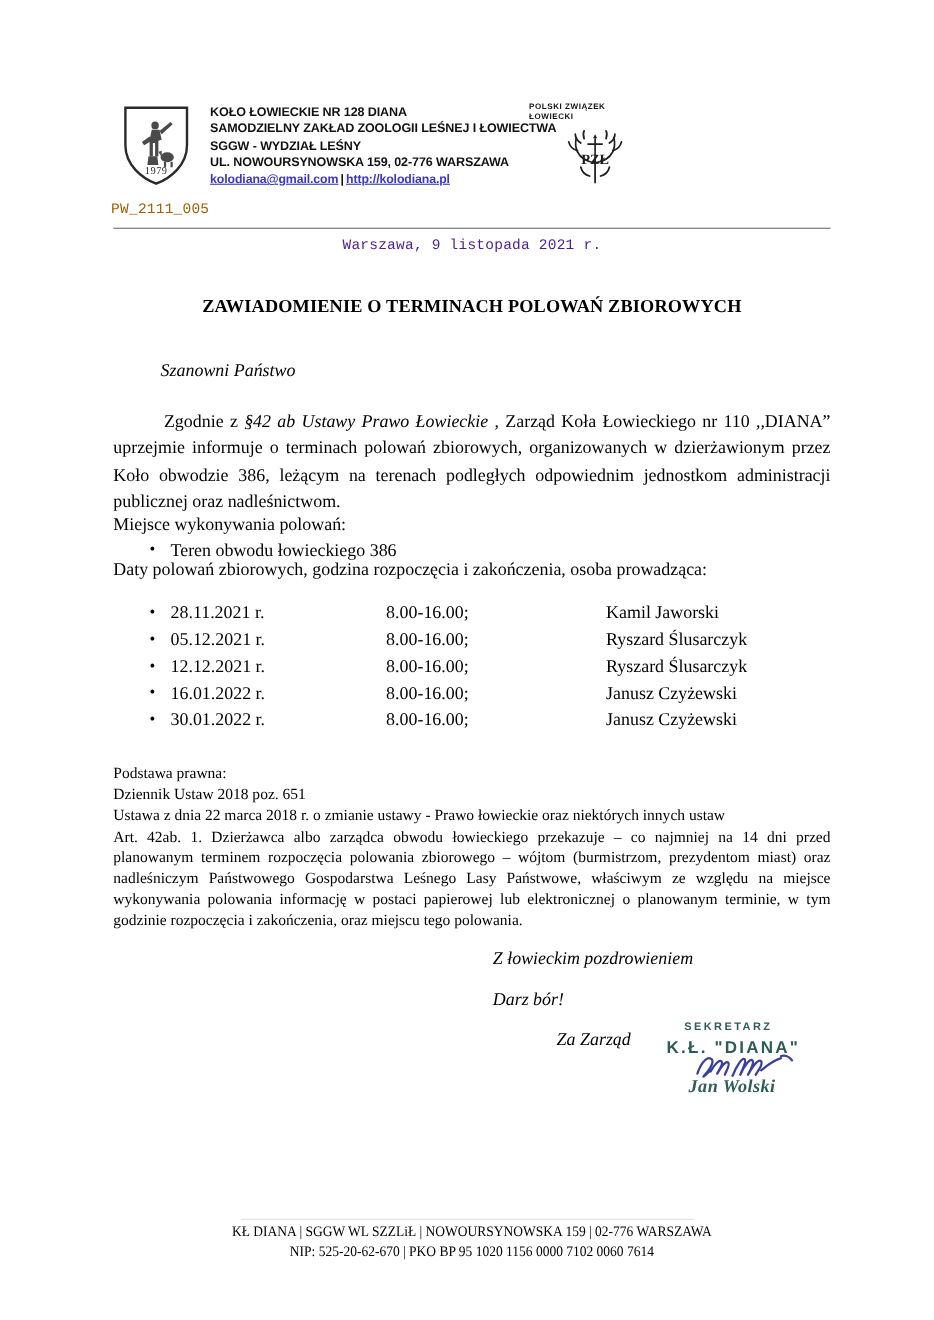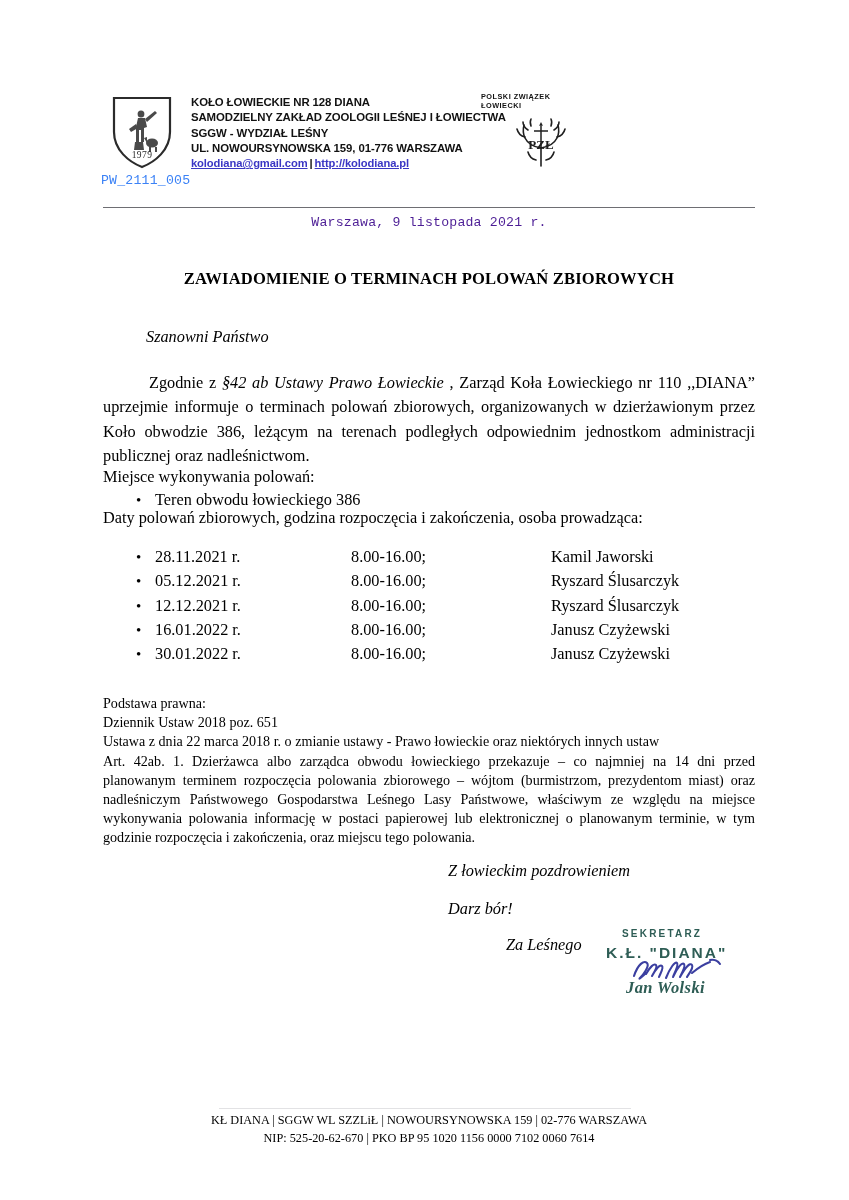--- a/index.html
+++ b/index.html
@@ -82,25 +82,25 @@
   }
   .lh-pzl-emblem {
     margin: 3px auto 0;
     width: 58px;
     height: 58px;
   }
 
   .doc-code {
     position: absolute;
     left: 101px;
-    top: 173px;
+    top: 183px;
     font-family: "Liberation Mono", monospace;
     font-size: 13.2px;
     letter-spacing: 0.2px;
-    color: #3b82f6;
+    color: #a16207;
   }
 
   .hr-top {
     position: absolute;
     left: 103px;
     top: 207px;
     width: 652px;
     height: 0;
     border-top: 1.6px solid #6e6e73;
   }
@@ -319,21 +319,21 @@
           <path d="M38 53 L38 58 L40 58 L40 53 Z M44 53 L44 58 L46 58 L46 53 Z"></path>
         </g>
         <text x="31" y="64" text-anchor="middle" font-family="Liberation Serif, serif" font-size="9.5" fill="#2b2b2b" letter-spacing="0.4">1979</text>
       </svg>
     </div>
 
     <div class="lh-text">
       <div>KOŁO ŁOWIECKIE NR 128 DIANA</div>
       <div>SAMODZIELNY ZAKŁAD ZOOLOGII LEŚNEJ I ŁOWIECTWA</div>
       <div>SGGW - WYDZIAŁ LEŚNY</div>
-      <div>UL. NOWOURSYNOWSKA 159, 01-776 WARSZAWA</div>
+      <div>UL. NOWOURSYNOWSKA 159, 02-776 WARSZAWA</div>
       <div class="lh-links">
         <span class="lh-link">kolodiana@gmail.com</span><span class="lh-sep">|</span><span class="lh-link">http://kolodiana.pl</span>
       </div>
     </div>
 
     <div class="lh-pzl">
       <div class="lh-pzl-title">POLSKI ZWIĄZEK</div>
       <div class="lh-pzl-title">ŁOWIECKI</div>
       <div class="lh-pzl-emblem">
         <svg viewBox="0 0 58 58" width="58" height="58">
@@ -421,21 +421,21 @@
 
   <div class="legal-block">
     <div class="legal-line">Podstawa prawna:</div>
     <div class="legal-line">Dziennik Ustaw 2018 poz. 651</div>
     <div class="legal-line">Ustawa z dnia 22 marca 2018 r. o zmianie ustawy - Prawo łowieckie oraz niektórych innych ustaw</div>
     <div class="legal-para">Art. 42ab. 1. Dzierżawca albo zarządca obwodu łowieckiego przekazuje – co najmniej na 14 dni przed planowanym terminem rozpoczęcia polowania zbiorowego – wójtom (burmistrzom, prezydentom miast) oraz nadleśniczym Państwowego Gospodarstwa Leśnego Lasy Państwowe, właściwym ze względu na miejsce wykonywania polowania informację w postaci papierowej lub elektronicznej o planowanym terminie, w tym godzinie rozpoczęcia i zakończenia, oraz miejscu tego polowania.</div>
   </div>
 
   <div class="closing-1">Z łowieckim pozdrowieniem</div>
   <div class="closing-2">Darz bór!</div>
-  <div class="closing-3">Za Leśnego</div>
+  <div class="closing-3">Za Zarząd</div>
 
   <div class="stamp">
     <div class="stamp-l1">SEKRETARZ</div>
     <div class="stamp-l2">K.Ł. "DIANA"</div>
     <div class="stamp-sig">
       <svg viewBox="0 0 112 28" width="112" height="28">
         <g fill="none" stroke="#3b3fa0" stroke-width="2.1" stroke-linecap="round" stroke-linejoin="round">
           <path d="M4 20 C8 8 14 4 17 7 C20 10 13 19 10 22 C8 24 12 21 16 17"></path>
           <path d="M16 18 C20 11 24 7 26 9 C28 11 23 18 22 20 C26 13 30 8 32 10 C34 12 30 18 29 21"></path>
           <path d="M36 22 C40 12 45 5 47 7 C49 9 44 18 43 21 C47 12 52 6 54 8 C56 10 51 19 50 21 C55 12 60 6 62 9 C64 12 58 19 57 21"></path>

